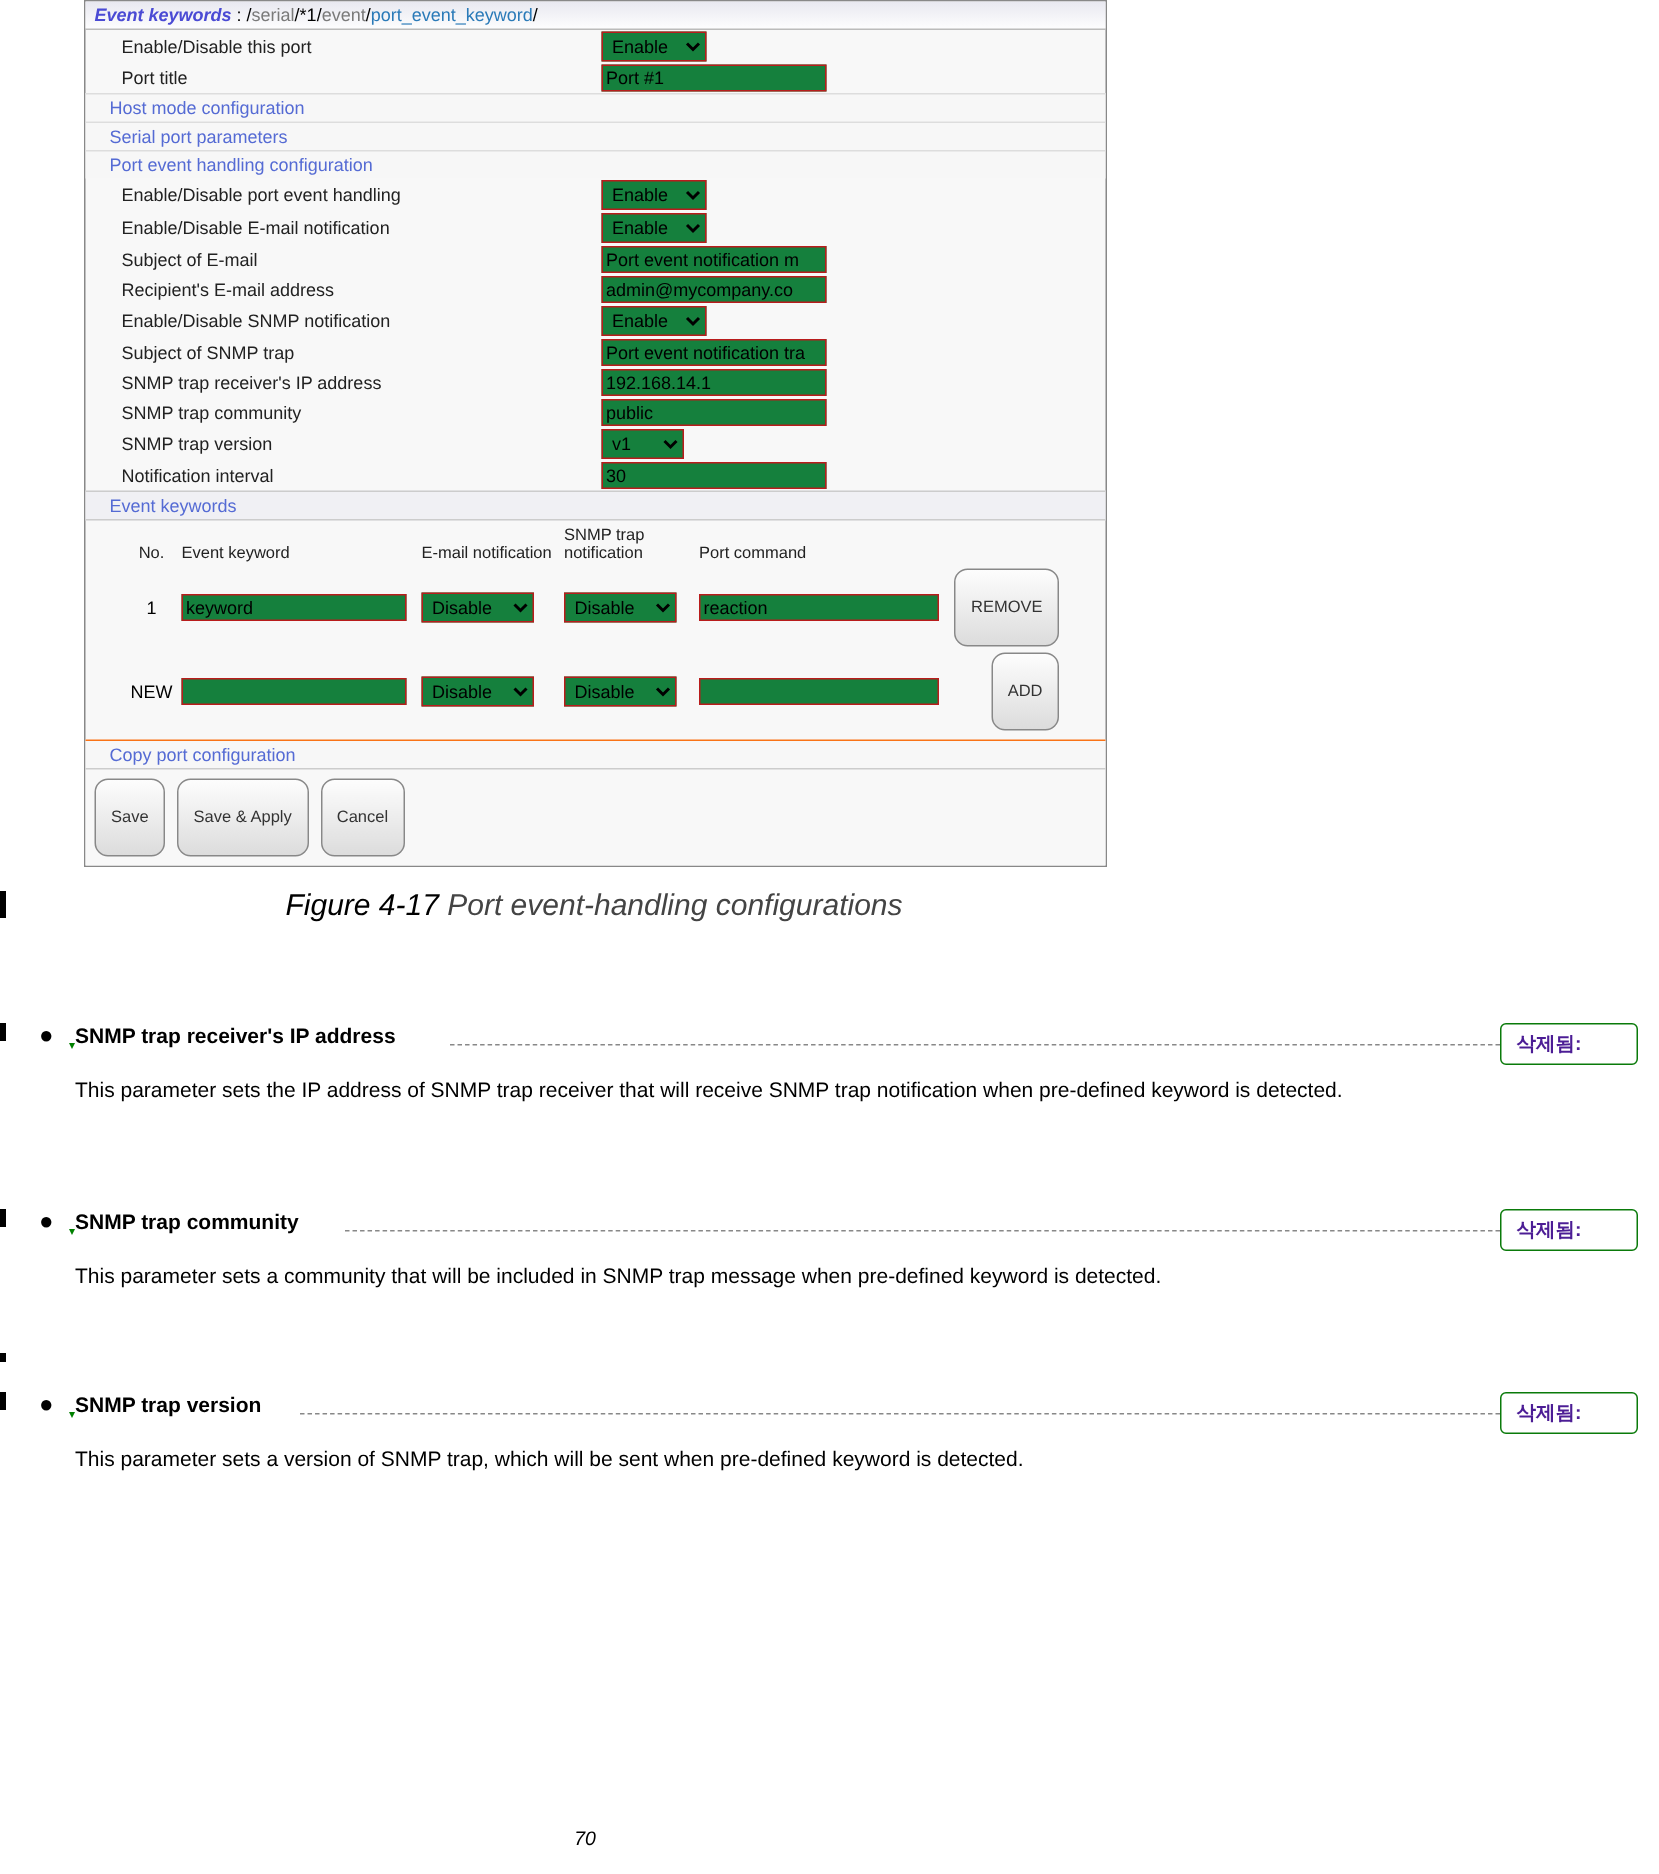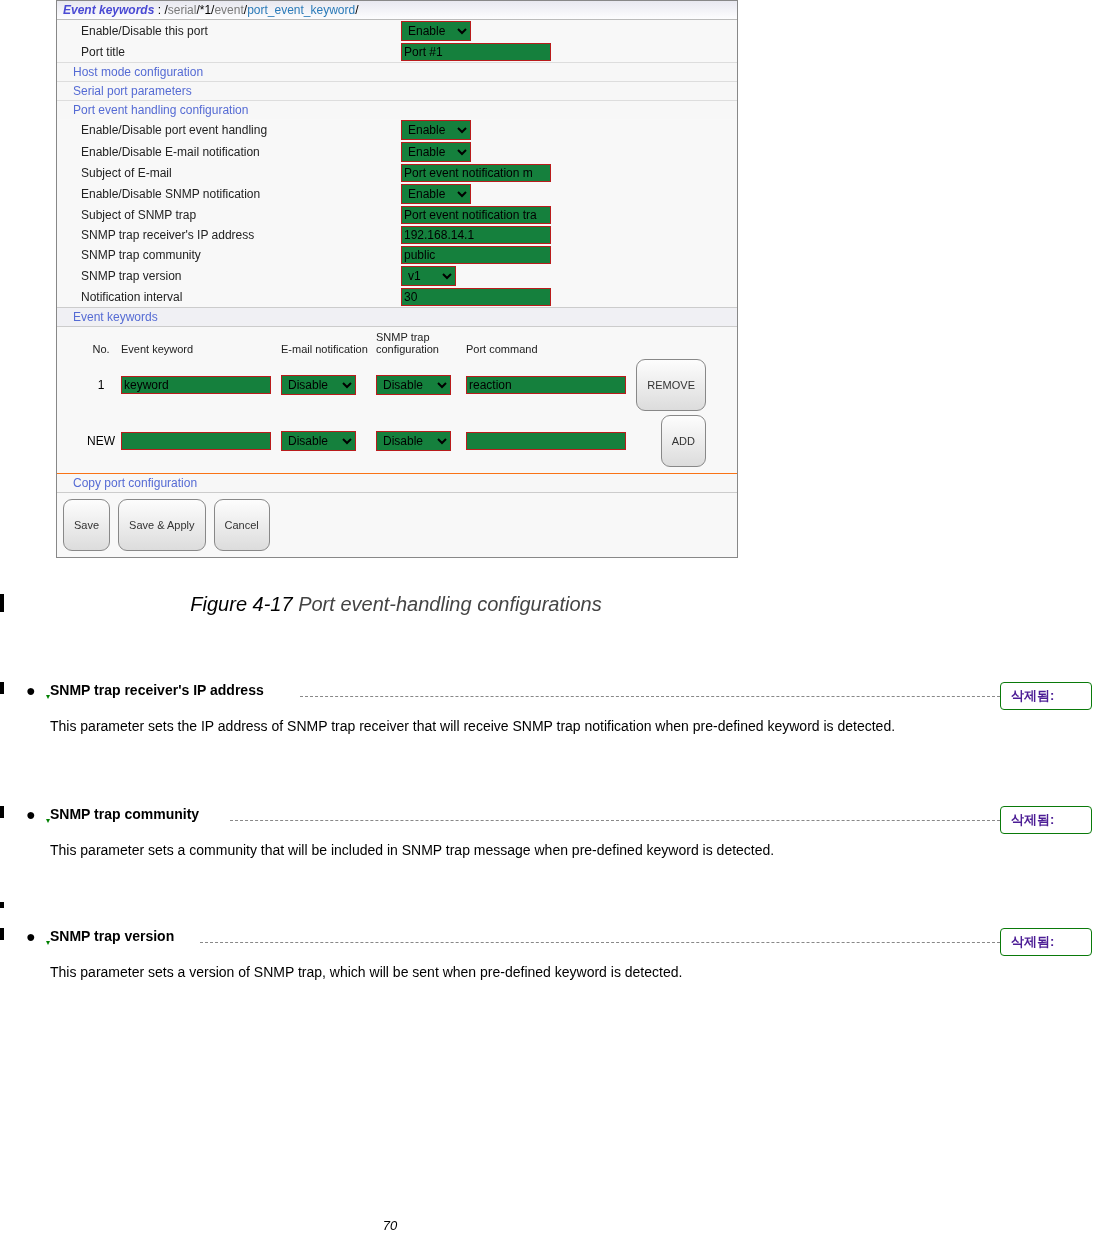--- a/index.html
+++ b/index.html
@@ -210,20 +210,24 @@
     </div>
     <div class="row">
       <span class="lbl">Enable/Disable E-mail notification</span>
       <select class="w-small"><option>Enable</option></select>
     </div>
     <div class="row">
       <span class="lbl">Subject of E-mail</span>
       <input type="text" class="w-med" value="Port event notification m" style="">
     </div>
     <div class="row">
+      <span class="lbl">Recipient's E-mail address</span>
+      <input type="text" class="w-med" value="admin@mycompany.co" style="">
+    </div>
+    <div class="row">
       <span class="lbl">Enable/Disable SNMP notification</span>
       <select class="w-small"><option>Enable</option></select>
     </div>
     <div class="row">
       <span class="lbl">Subject of SNMP trap</span>
       <input type="text" class="w-med" value="Port event notification tra" style="">
     </div>
     <div class="row">
       <span class="lbl">SNMP trap receiver's IP address</span>
       <input type="text" class="w-ip" value="192.168.14.1" style="">
@@ -240,21 +244,21 @@
       <span class="lbl">Notification interval</span>
       <input type="text" class="w-ip" value="30" style="">
     </div>
 
     <div class="subheader">Event keywords</div>
 
     <div class="kw-table kw-header">
       <div class="c-no">No.</div>
       <div class="c-kw">Event keyword</div>
       <div class="c-en">E-mail notification</div>
-      <div class="c-snmp">SNMP trap configuration</div>
+      <div class="c-snmp">SNMP trap notification</div>
       <div class="c-cmd">Port command</div>
       <div class="c-btn"></div>
     </div>
     <div class="kw-table" style="padding-top:4px;">
       <div class="c-no">1</div>
       <div class="c-kw"><input type="text" style="width: 150px;" value="keyword"></div>
       <div class="c-en"><select style="width:75px"><option>Disable</option></select></div>
       <div class="c-snmp"><select style="width:75px"><option>Disable</option></select></div>
       <div class="c-cmd"><input type="text" style="width: 160px;" value="reaction"></div>
       <div class="c-btn"><span class="btn3d">REMOVE</span></div>

